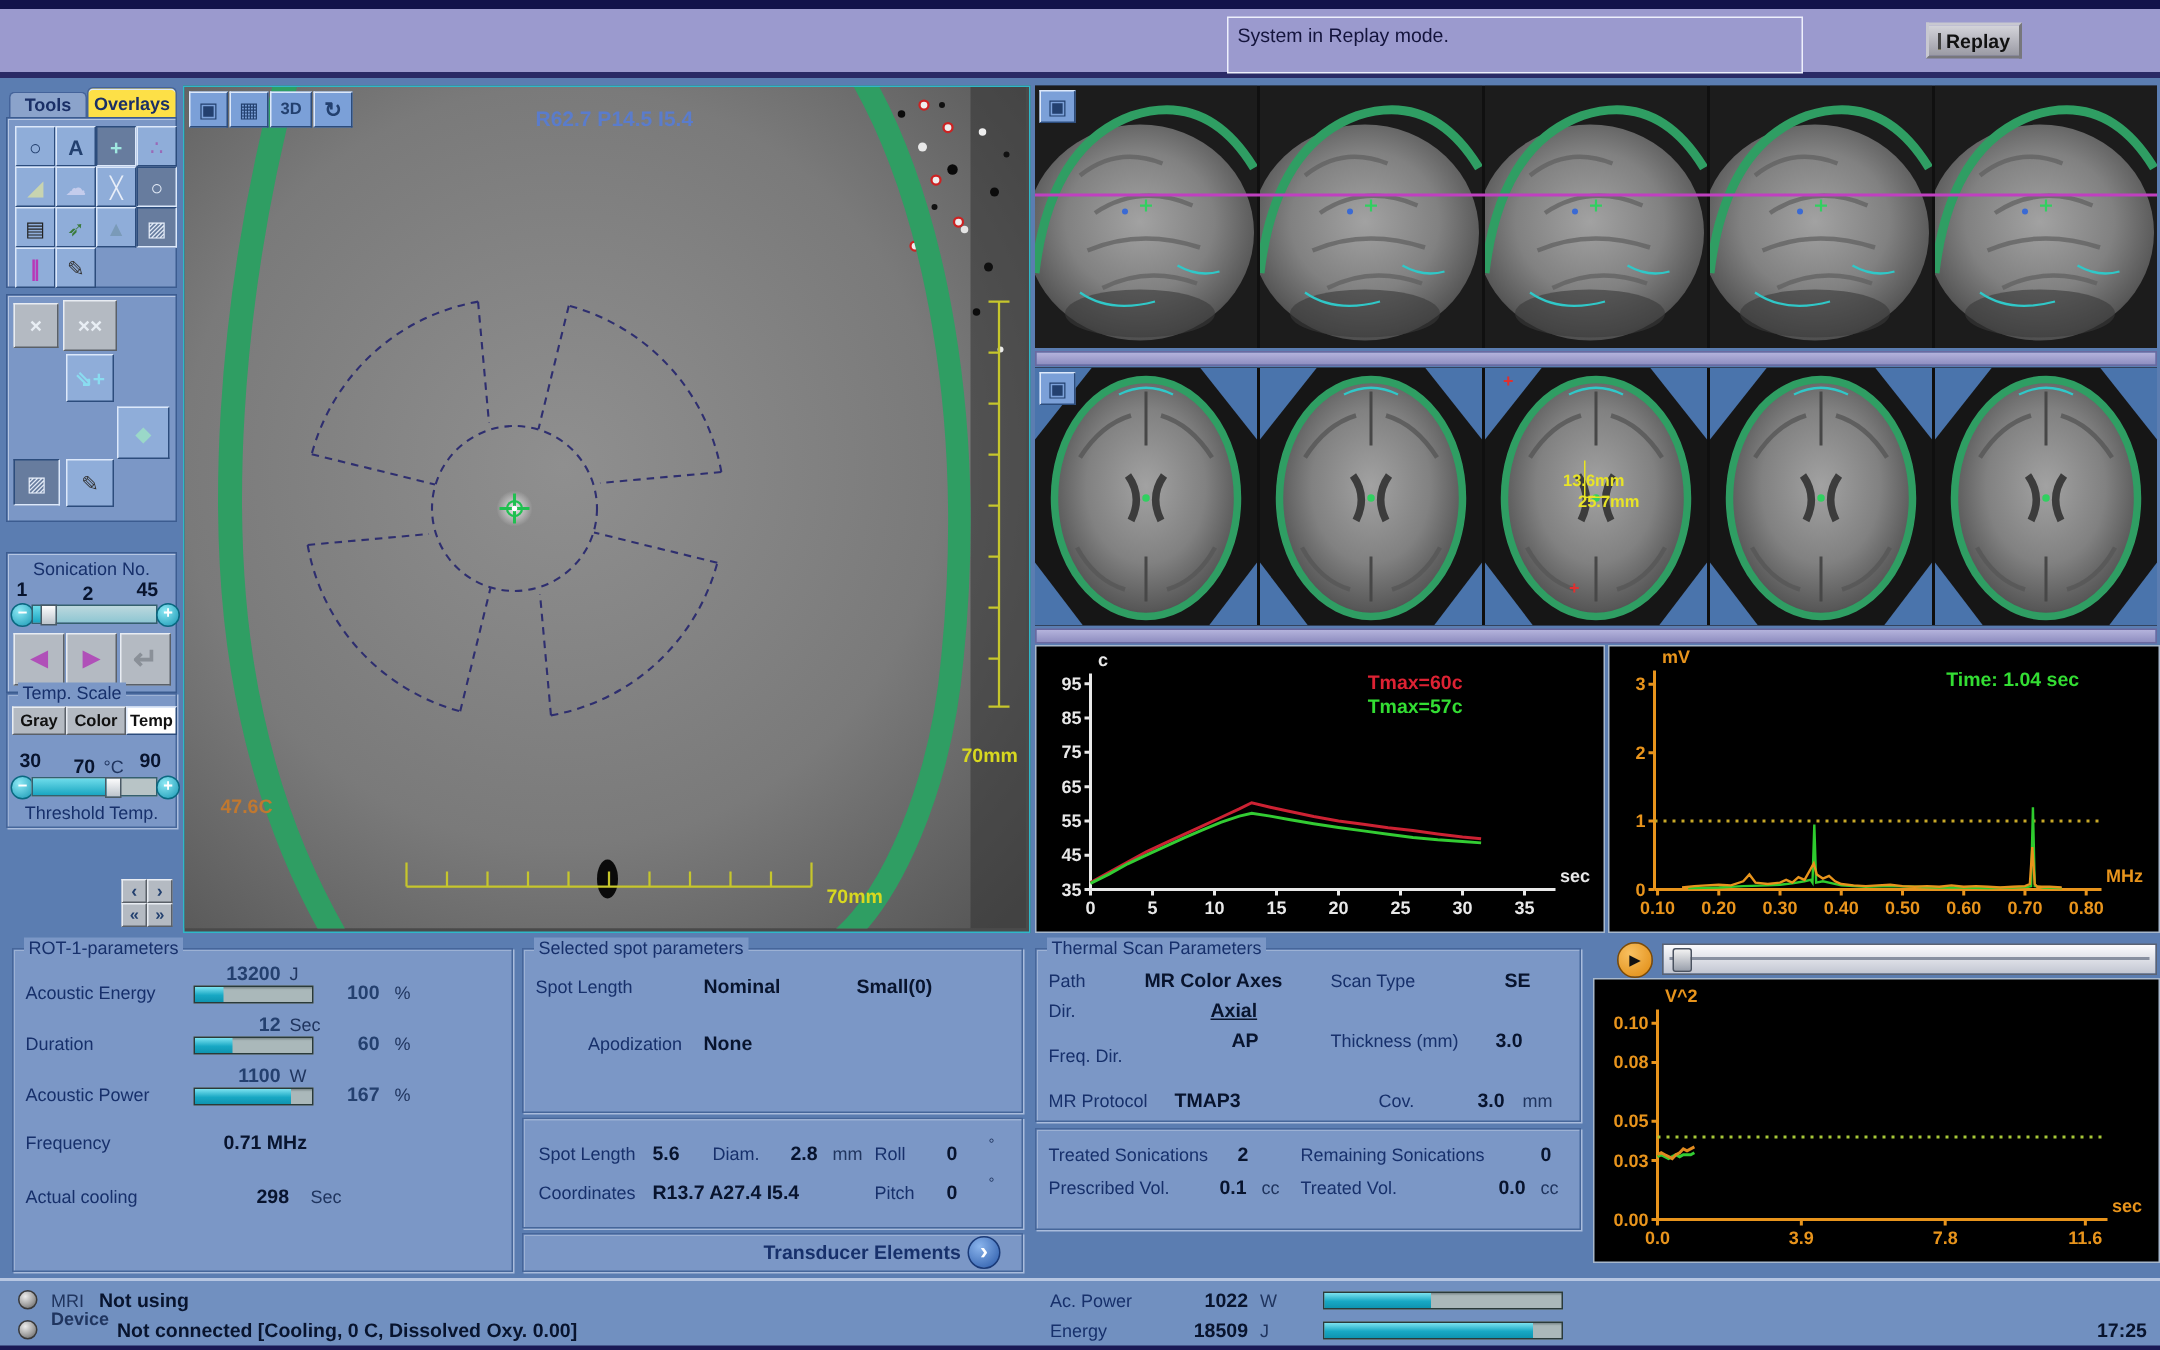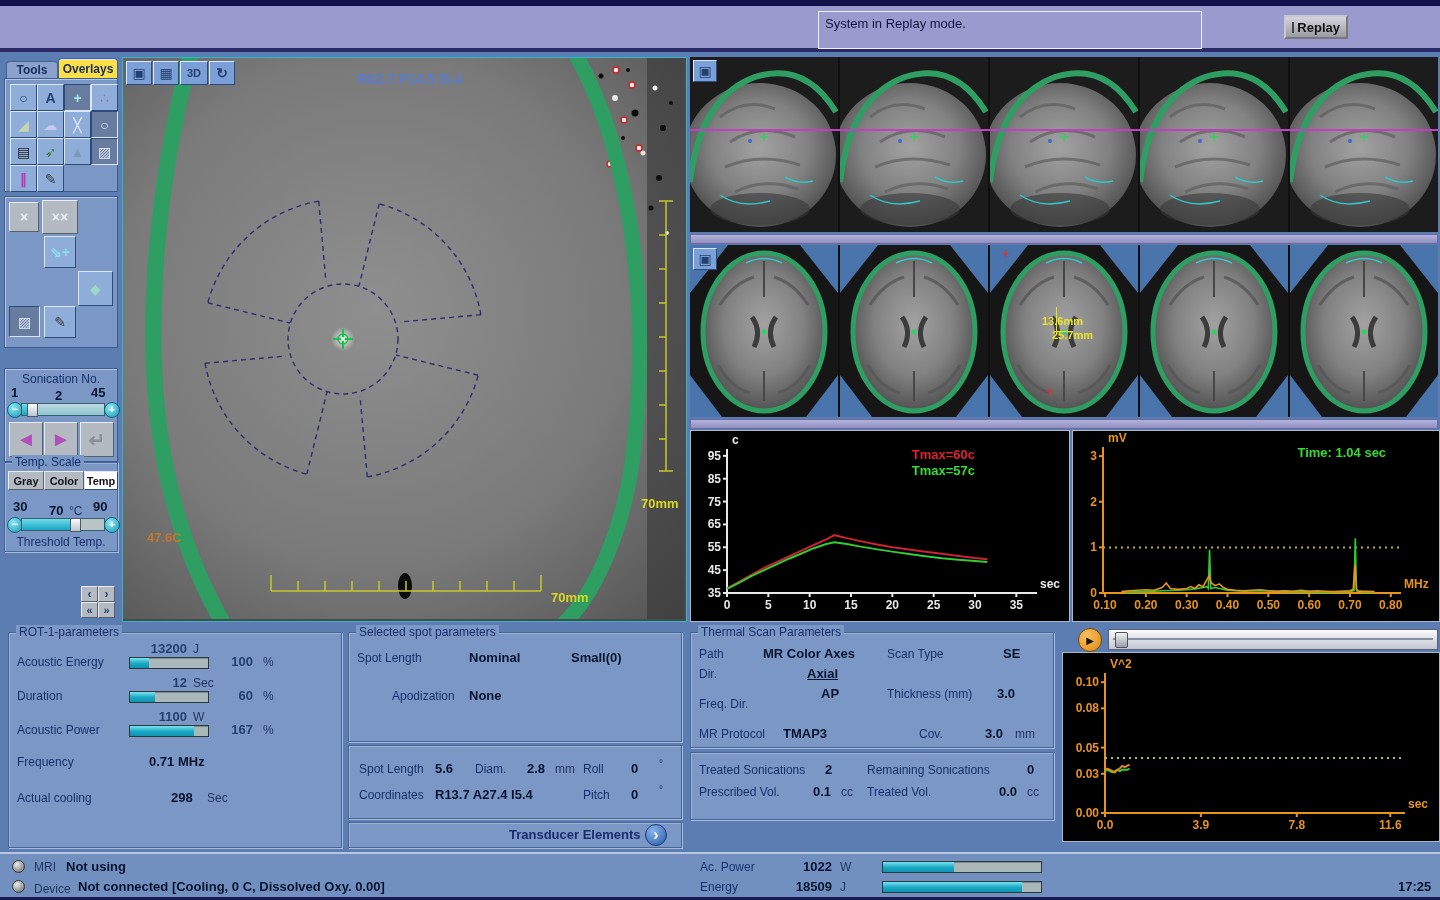--- a/index.html
+++ b/index.html
@@ -572,21 +572,21 @@
         <polyline points="42,118.13084112149532 44.459016393442624,116.82242990654206 46.91803278688525,118.13084112149532 49.377049180327866,119.4392523364486 51.83606557377049,118.13084112149532 54.295081967213115,116.82242990654206 56.75409836065574,118.13084112149532 59.213114754098356,116.82242990654206 61.67213114754098,116.82242990654206 64.13114754098362,116.82242990654206 66.59016393442623,115.51401869158877" fill="none" stroke="#33cc33" stroke-width="2"></polyline>
         <polyline points="42,116.82242990654206 44.459016393442624,115.51401869158877 46.91803278688525,116.82242990654206 49.377049180327866,118.13084112149532 51.83606557377049,119.4392523364486 54.295081967213115,116.82242990654206 56.75409836065574,115.51401869158877 59.213114754098356,112.89719626168224 61.67213114754098,114.2056074766355 64.13114754098362,112.89719626168224 66.59016393442623,111.58878504672897" fill="none" stroke="#e08a20" stroke-width="2"></polyline>
       </svg>
   </div>
 
   <div style="position:absolute;left:0;top:852px;width:1440px;height:45px;background:#7190c0;border-top:2px solid #b6c6e2;">
     <div class="led" style="left:12px;top:6px;"></div>
     <div class="lbl" style="left:34px;top:6px;color:#20355f;">MRI</div>
     <div class="val" style="left:66px;top:5px;">Not using</div>
     <div class="led" style="left:12px;top:26px;"></div>
-    <div class="lbl" style="left:34px;top:28px;color:#20355f;">Device</div>
+    <div class="lbl" style="left:34px;top:18px;color:#20355f;font-weight:bold;">Device</div>
     <div class="val" style="left:78px;top:25px;">Not connected [Cooling,  0 C, Dissolved Oxy. 0.00]</div>
     <div class="lbl" style="left:700px;top:6px;">Ac. Power</div>
     <div class="val" style="left:782px;top:5px;width:50px;text-align:right;">1022</div>
     <div class="unit" style="left:840px;top:6px;">W</div>
     <div class="bar" style="left:882px;top:7px;width:158px;">
         <div style="width:45%;"></div>
       </div>
     <div class="lbl" style="left:700px;top:26px;">Energy</div>
     <div class="val" style="left:774px;top:25px;width:58px;text-align:right;">18509</div>
     <div class="unit" style="left:840px;top:26px;">J</div>

